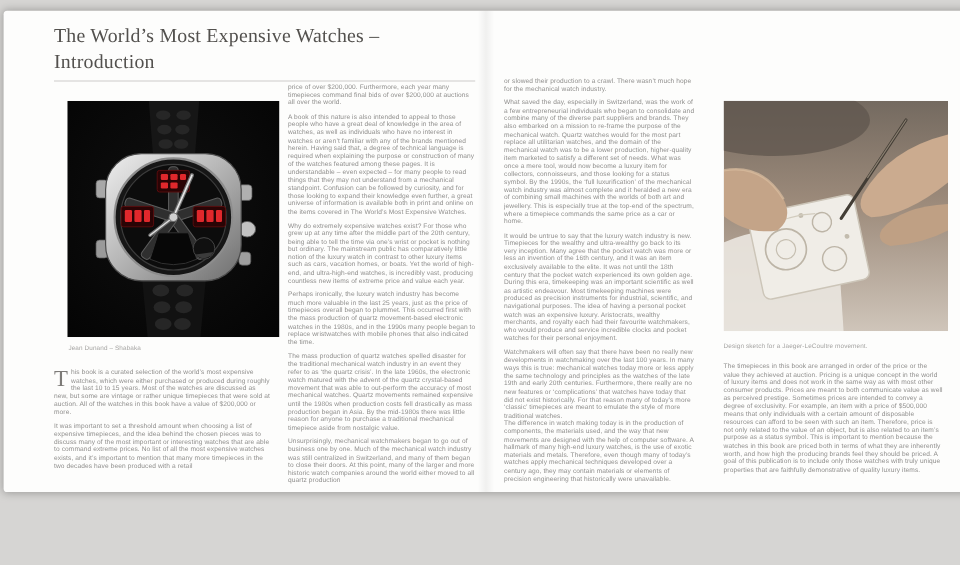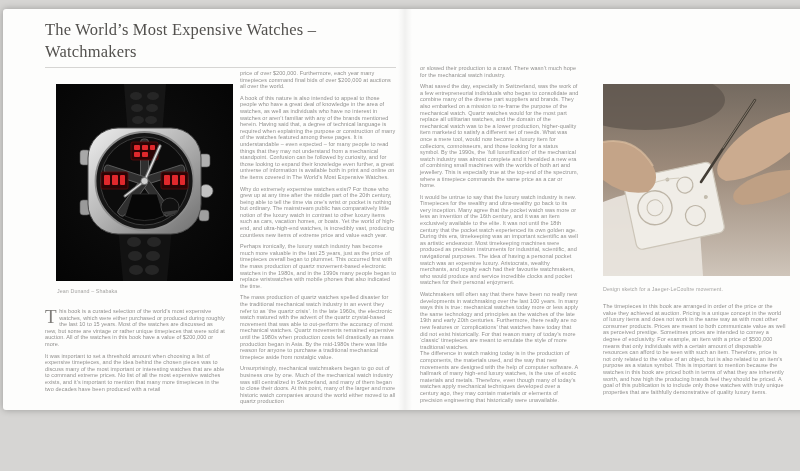--- a/index.html
+++ b/index.html
@@ -43,21 +43,21 @@
 </style>
 </head>
 <body>
 
 <div class="stage">
   <div class="spread"></div>
   <div class="seam"></div>
 
   <div class="title">
     <div>The World’s Most Expensive Watches –</div>
-    <div>Watchmakers</div>
+    <div>Introduction</div>
   </div>
   <div class="rule"></div>
 
   <div class="figure" style="left:56px; top:84px; width:177px; height:197px;">
     <svg width="177" height="197" viewBox="0 0 177 197">
       <defs>
         <radialGradient id="bgGlow" cx="50%" cy="45%" r="75%">
           <stop offset="0%" stop-color="#101010"></stop>
             <stop offset="100%" stop-color="#040404"></stop>
         </radialGradient>

